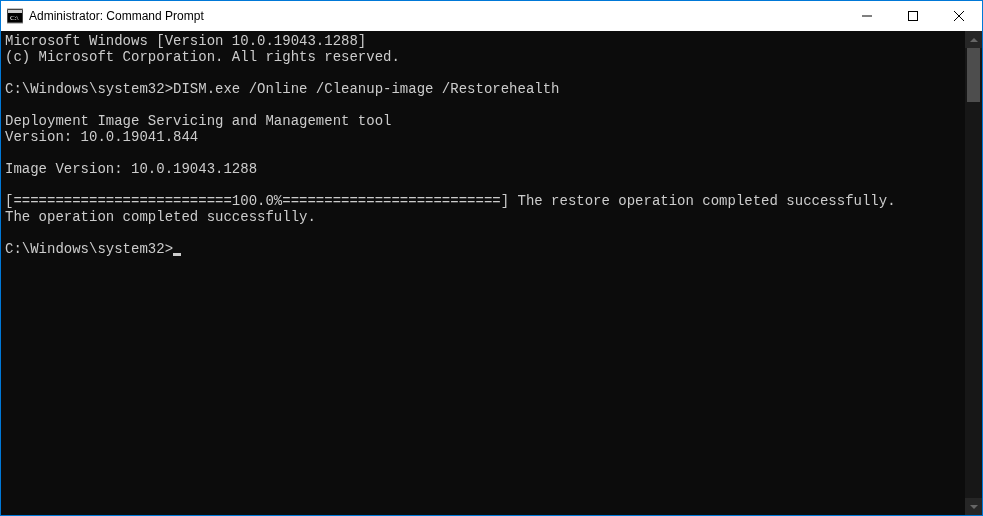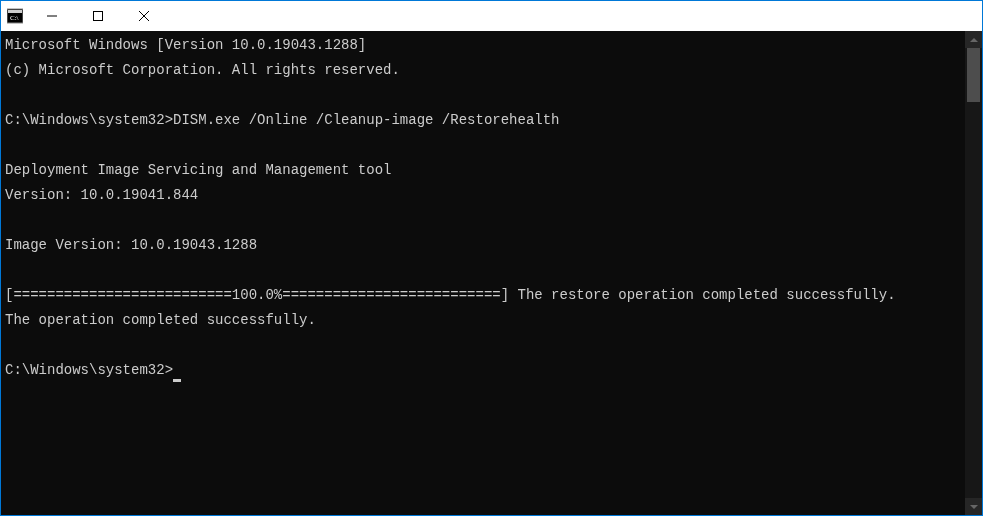--- a/index.html
+++ b/index.html
@@ -55,21 +55,21 @@
       display: flex;
       background: #000;
       position: relative;
     }
     .terminal {
       flex: 1;
       background: #0c0c0c;
       color: #cccccc;
       font-family: Consolas, "Courier New", monospace;
       font-size: 14px;
-      line-height: 25px;
+      line-height: 16px;
       padding: 2px 0 0 4px;
       white-space: pre;
       overflow: hidden;
     }
     .scrollbar {
       width: 17px;
       background: #171717;
       display: flex;
       flex-direction: column;
     }
@@ -109,20 +109,21 @@
 
 <div class="window">
   <div class="titlebar">
     <span class="app-icon">
       <svg width="16" height="16" viewBox="0 0 16 16">
         <rect x="0" y="1" width="16" height="14" fill="#000" stroke="#888" stroke-width="1"></rect>
         <rect x="1" y="2" width="14" height="3" fill="#ccc"></rect>
         <text x="3" y="12" font-size="7" fill="#fff" font-family="Consolas">C:\</text>
       </svg>
     </span>
+    <span class="title-text">Administrator: Command Prompt</span>
     <div class="win-controls">
       <div class="win-btn">
         <svg width="10" height="10" viewBox="0 0 10 10">
             <line x1="0" y1="5" x2="10" y2="5" stroke="#000" stroke-width="1"></line>
           </svg>
       </div>
       <div class="win-btn">
         <svg width="10" height="10" viewBox="0 0 10 10">
             <rect x="0.5" y="0.5" width="9" height="9" fill="none" stroke="#000" stroke-width="1"></rect>
           </svg>

